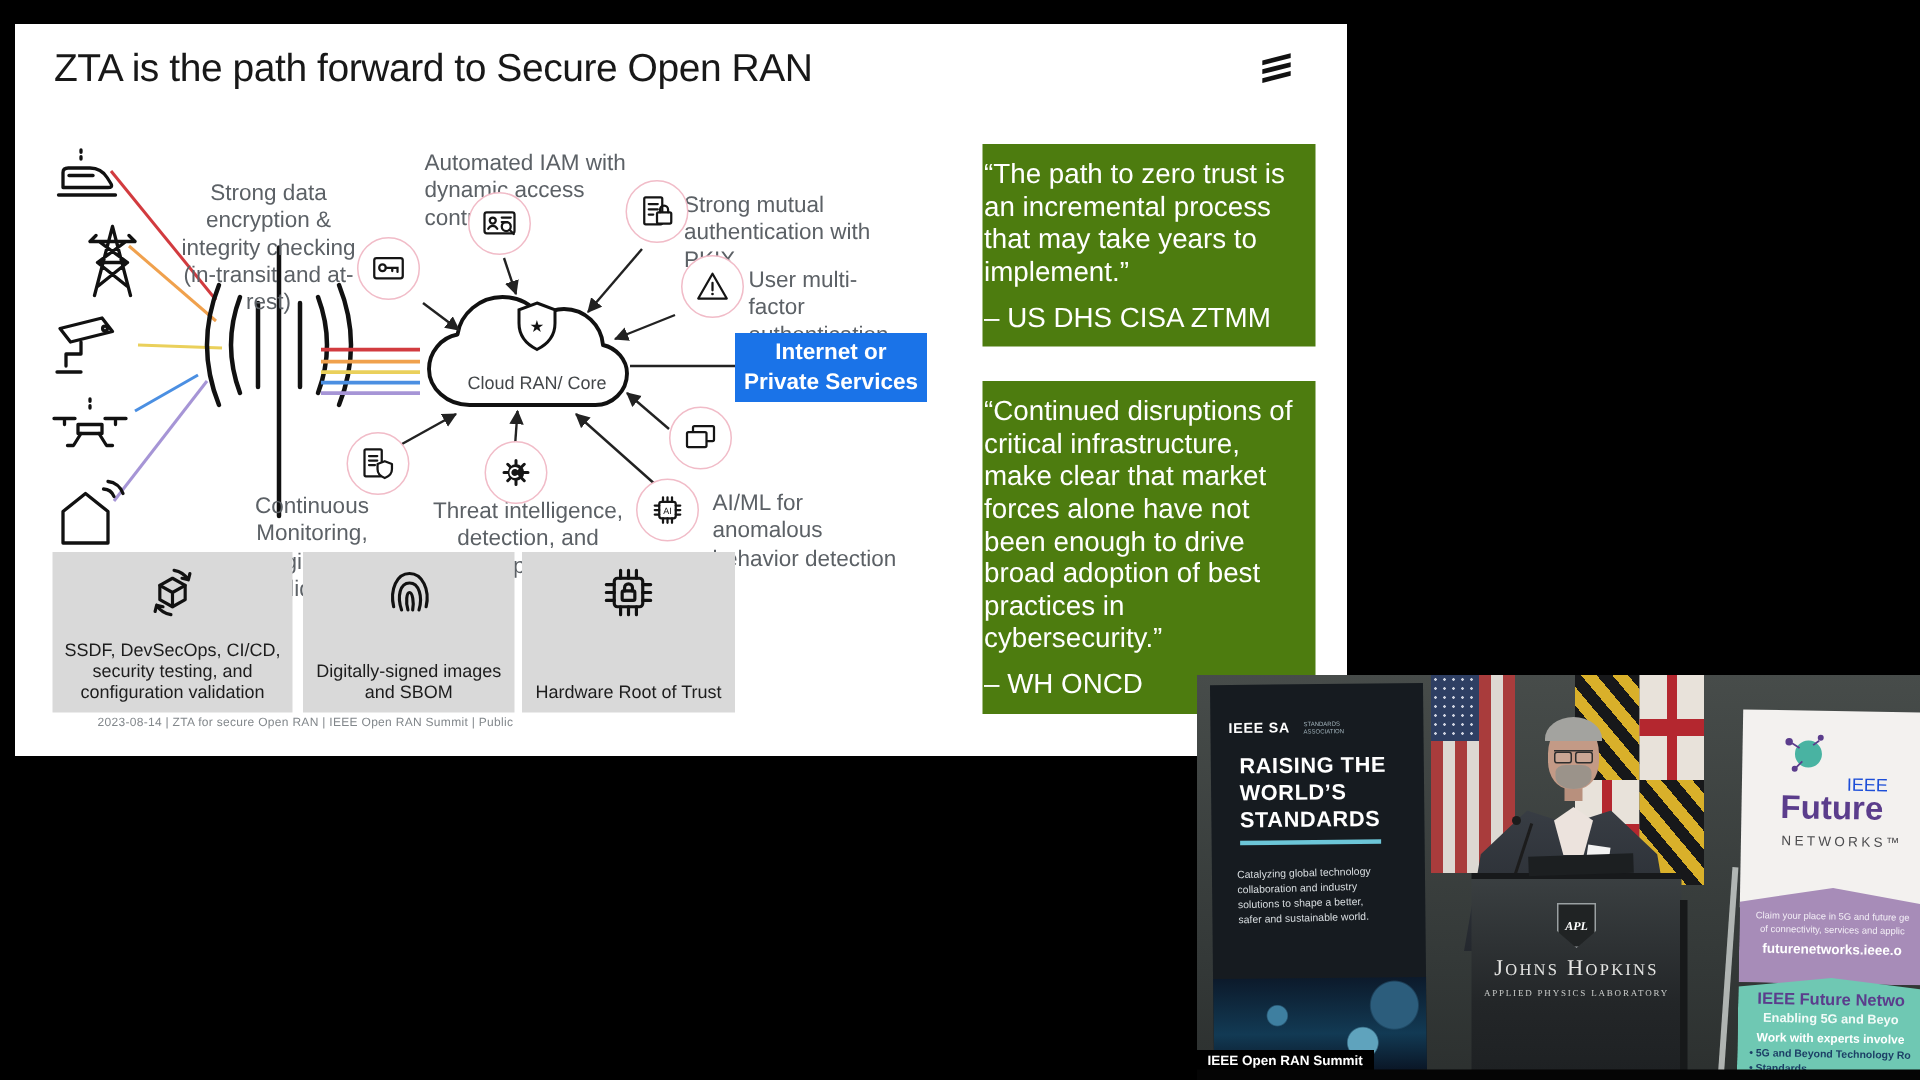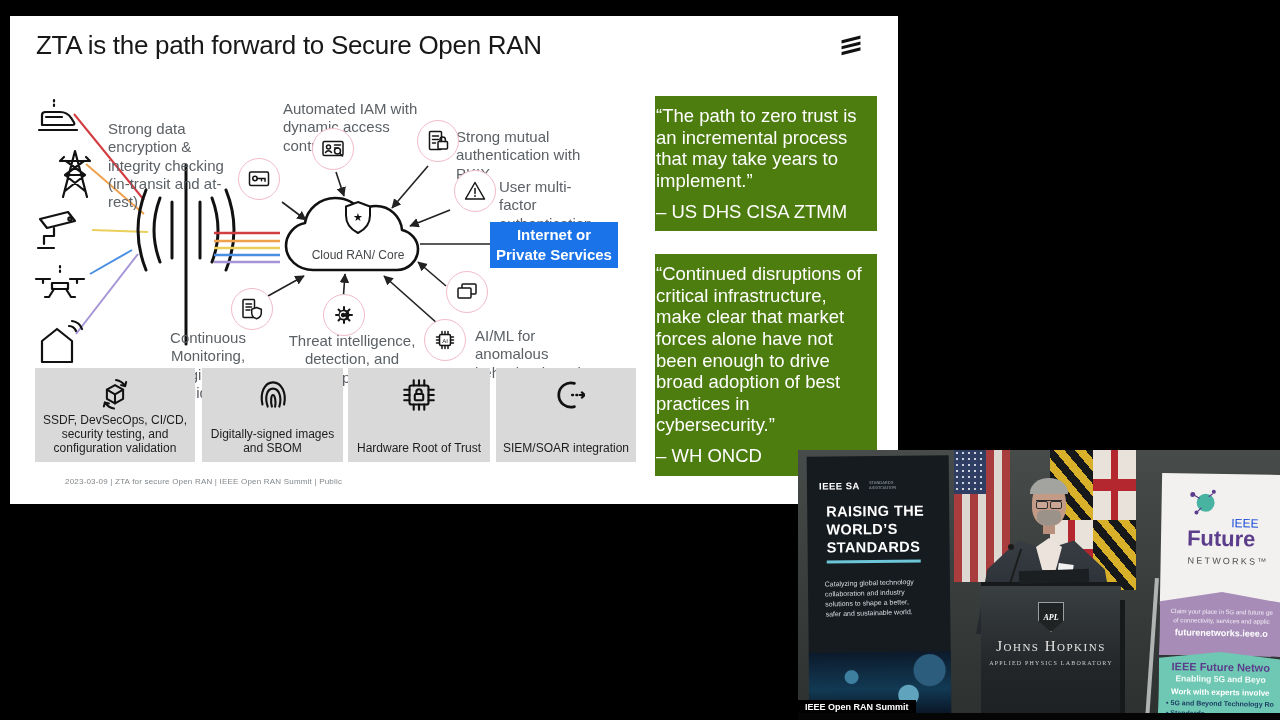--- a/index.html
+++ b/index.html
@@ -11,21 +11,21 @@
   
   #slide{position:absolute;left:10px;top:16px;width:888px;height:488px;background:#fff}
   #slide-title{position:absolute;left:26px;top:14px;font-size:26px;font-weight:500;
                color:#181818;letter-spacing:-.3px}
   .lbl{position:absolute;font-size:15px;line-height:1.22;color:#5c6166;white-space:pre-line}
   .circle{position:absolute;width:40px;height:40px;border:1.5px solid #f1bcc8;border-radius:50%;
           background:#fff;display:flex;align-items:center;justify-content:center}
   #internet-box{position:absolute;left:480px;top:206px;width:128px;height:46px;background:#1a73e8;
                 color:#fff;font-size:15px;font-weight:700;line-height:1.35;display:flex;
                 align-items:center;justify-content:center;text-align:center;white-space:pre-line}
-  .pillar{position:absolute;top:352px;height:94px;background:#d9d9d9;box-sizing:border-box;
+  .pillar{position:absolute;top:352px;height:107px;background:#d9d9d9;box-sizing:border-box;
           display:flex;flex-direction:column;align-items:center;justify-content:space-between;
           padding:8px 4px 7px}
   .pillar-label{font-size:12px;line-height:1.18;color:#1d1d1d;text-align:center;white-space:pre-line}
   #slide-footer{position:absolute;left:55px;top:461px;font-size:8px;color:#82878b;letter-spacing:.2px}
   .quote{position:absolute;left:645px;width:222px;background:#4d7c0f;color:#fff;
          padding:9px 1px;box-sizing:border-box;font-size:18.5px;line-height:1.17}
   .quote .attr{margin-top:9px}
 
   
   #webcam{position:absolute;left:798px;top:450px;width:482px;height:270px;overflow:hidden;
@@ -206,21 +206,21 @@
         <path d="M2 13 h14 M36 13 h14 M9 13 v4 M43 13 v4"></path>
         <path d="M20 23 l-5 8 h-4 M32 23 l5 8 h4"></path>
       </g>
       <g transform="translate(28,304)">
         <path d="M4 42 V21 L19 9 l15 12 v21 z"></path>
         <path d="M31 6 a8 8 0 0 1 7 5 M34 1 a12 12 0 0 1 10 8"></path>
       </g>
     </g>
   </svg>
 
-  <div class="lbl" style="left:98px;top:104px;width:142px;text-align:left">Strong data encryption &amp;
+  <div class="lbl" style="left:98px;top:104px;width:142px;text-align:center">Strong data encryption &amp;
 integrity checking
 (in-transit and at-rest)</div>
   <div class="lbl" style="left:273px;top:84px;width:135px">Automated IAM with
 dynamic access controls</div>
   <div class="lbl" style="left:446px;top:112px;width:145px">Strong mutual
 authentication with PKIX</div>
   <div class="lbl" style="left:489px;top:162px;width:110px">User multi-factor
 authentication</div>
   <div class="lbl" style="left:465px;top:311px;width:130px">AI/ML for anomalous
 behavior detection</div>
@@ -316,30 +316,22 @@
   <div class="pillar" style="left:338px;width:142px">
     <svg width="38" height="38" viewBox="0 0 36 36" fill="none" stroke="#111" stroke-width="2" stroke-linecap="round">
       <rect x="9" y="9" width="18" height="18" rx="2"></rect>
       <path d="M13 9 V4 M18 9 V4 M23 9 V4 M13 32 V27 M18 32 V27 M23 32 V27
                M9 13 H4 M9 18 H4 M9 23 H4 M32 13 H27 M32 18 H27 M32 23 H27"></path>
       <rect x="14" y="17" width="8" height="6" rx="1"></rect>
       <path d="M15.5 17 v-2 a2.5 2.5 0 0 1 5 0 v2"></path>
       </svg>
     <div class="pillar-label">Hardware Root of Trust</div>
   </div>
-  <div class="pillar" style="left:486px;width:140px">
-    <svg width="38" height="38" viewBox="0 0 36 36" fill="none" stroke="#111" stroke-width="2.6" stroke-linecap="round">
-      <path d="M26 7 a11.5 11.5 0 1 0 0 22"></path>
-      <path d="M24 18 h.5 M28 18 h.5"></path>
-      <path d="M31 18 h5 M36 18 l-3 -2.5 M36 18 l-3 2.5" stroke-width="2"></path>
-      </svg>
-    <div class="pillar-label">SIEM/SOAR integration</div>
-  </div>
-
-  <div id="slide-footer">2023-03-09 | ZTA for secure Open RAN | IEEE Open RAN Summit | Public</div>
+
+  <div id="slide-footer">2023-08-14 | ZTA for secure Open RAN | IEEE Open RAN Summit | Public</div>
 
   <div class="quote" style="top:80px">
     <div class="pre">“The path to zero trust is
 an incremental process
 that may take years to
 implement.”</div>
     <div class="attr">– US DHS CISA ZTMM</div>
   </div>
   <div class="quote" style="top:238px">
     <div class="pre">“Continued disruptions of

